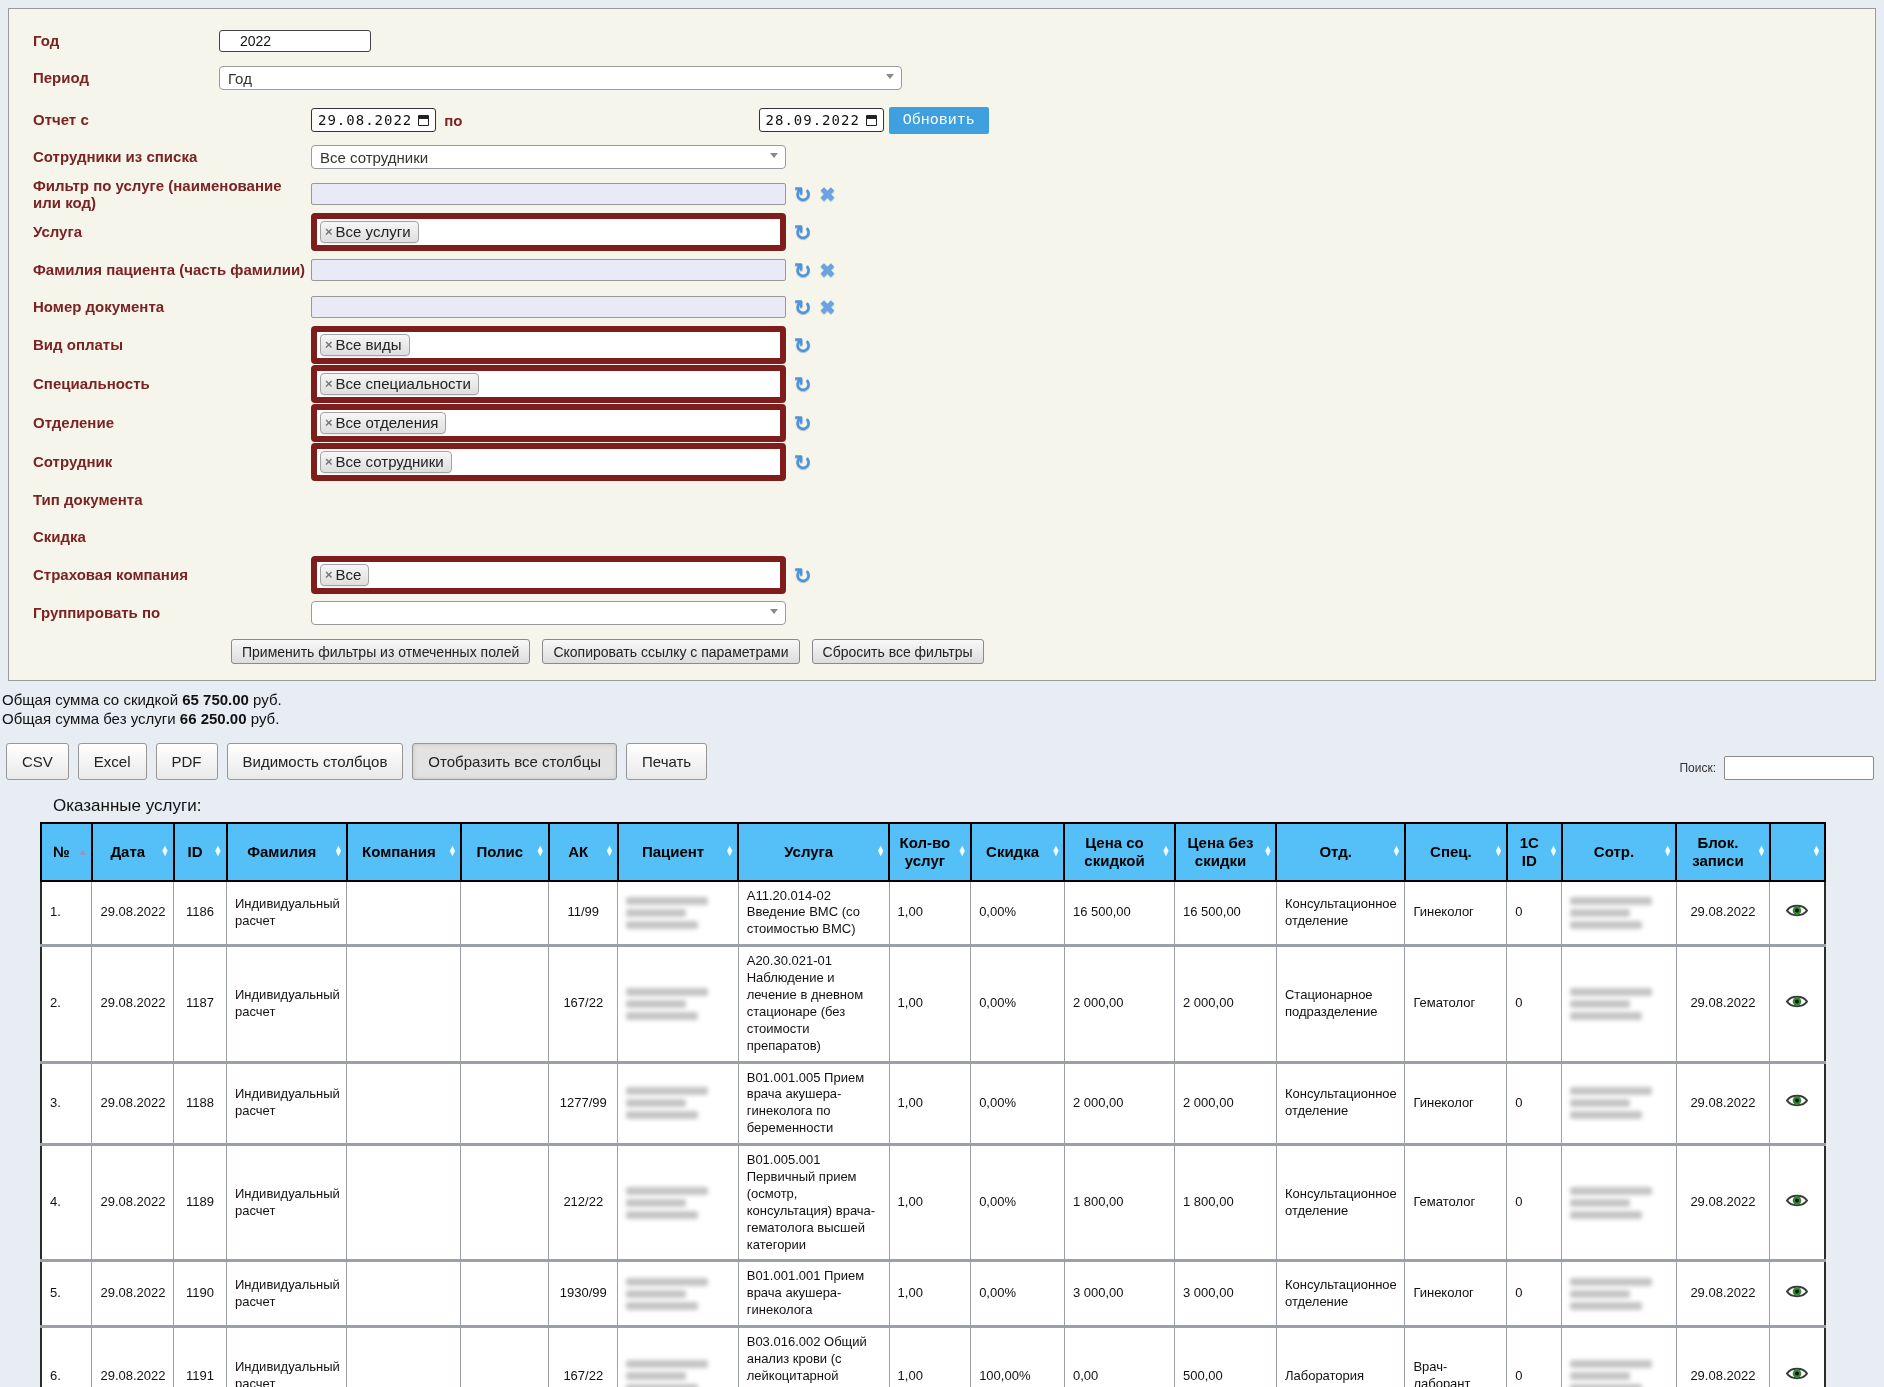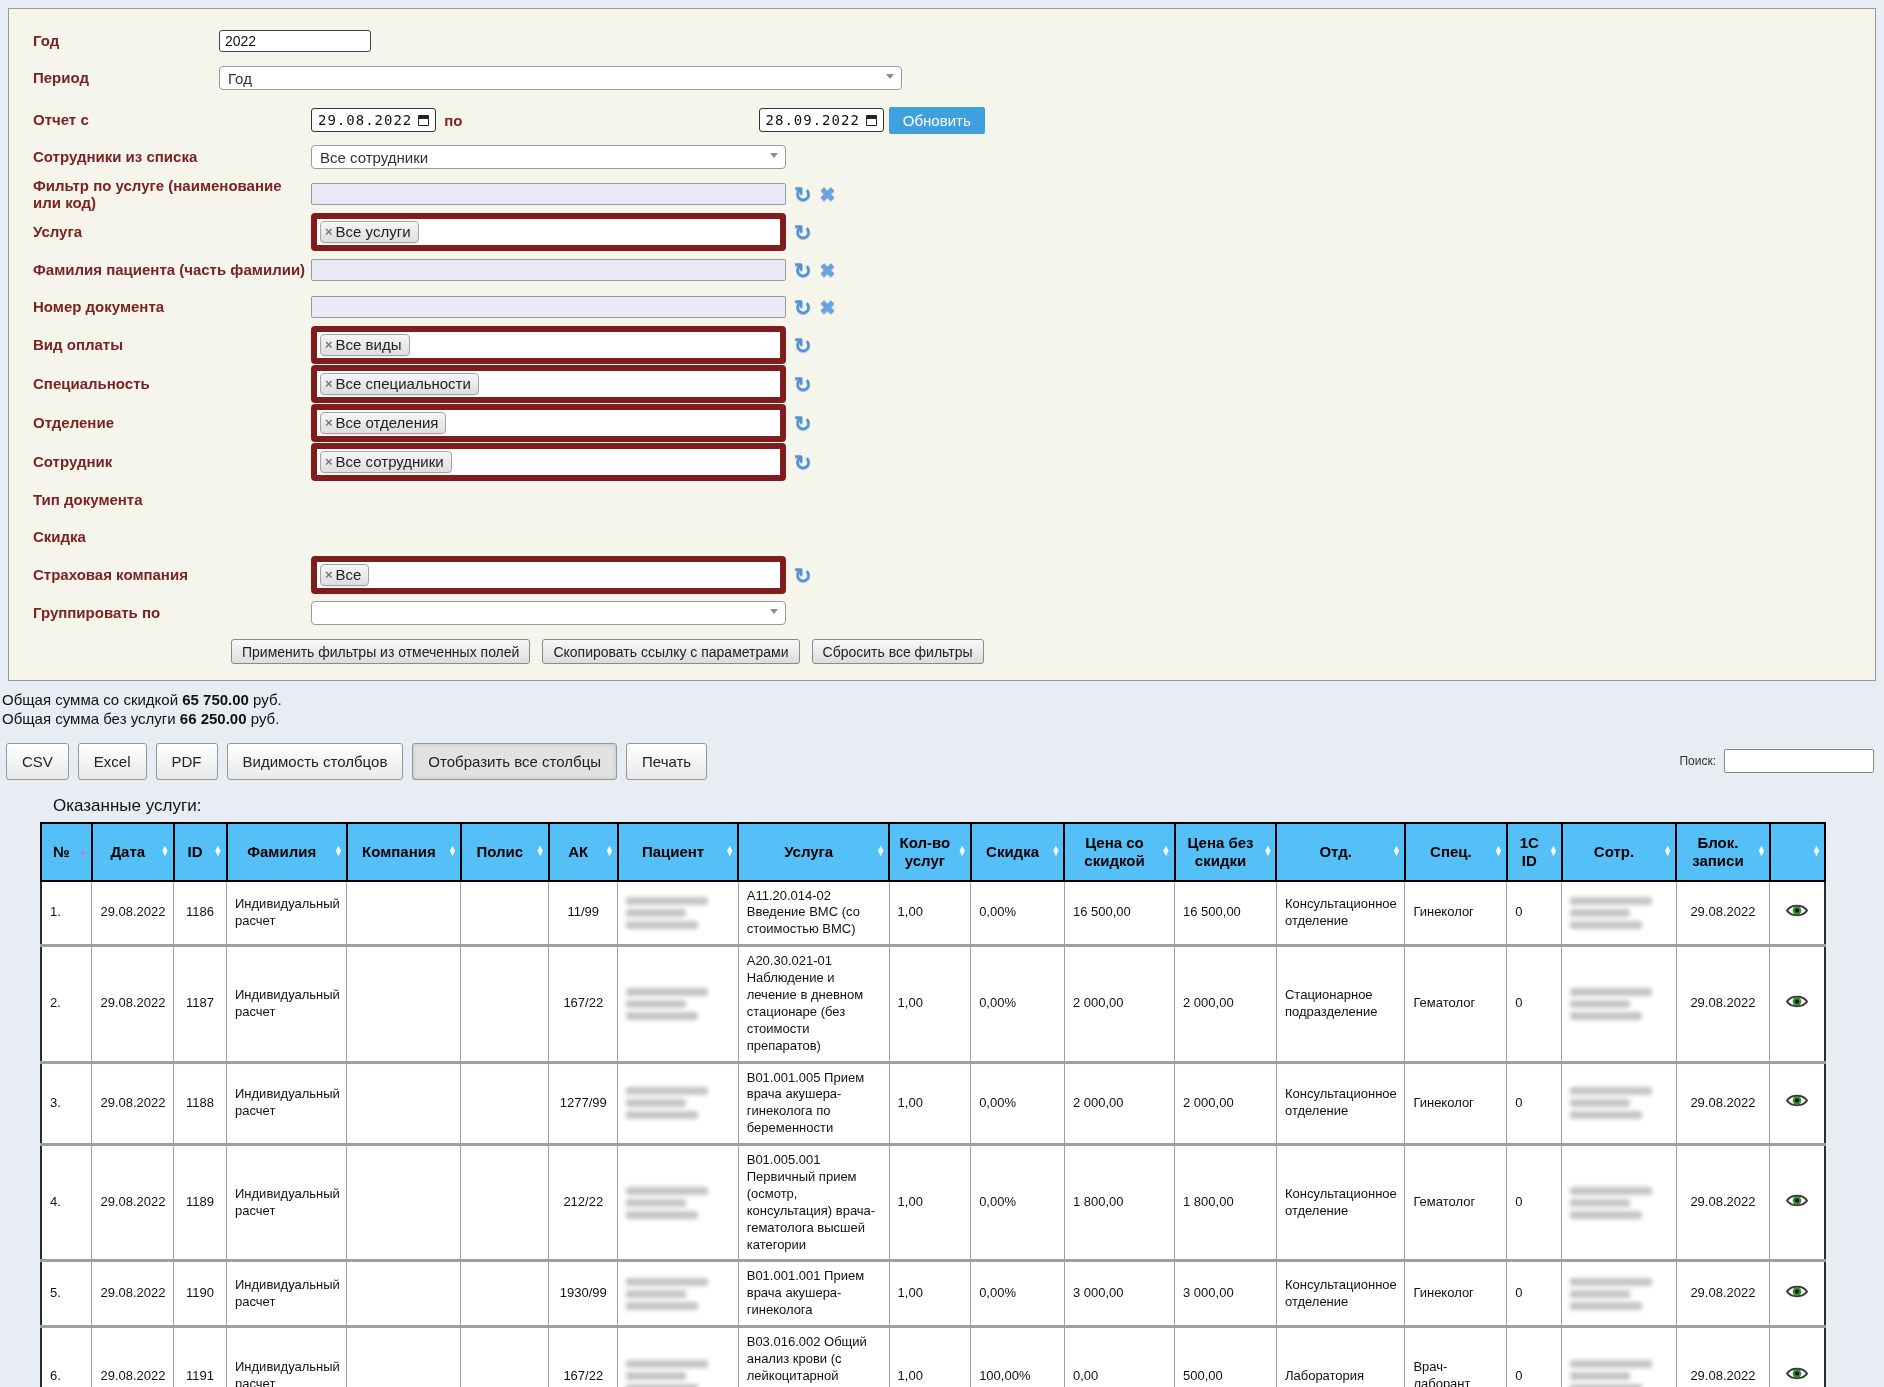--- a/index.html
+++ b/index.html
@@ -31,21 +31,21 @@
   .form-row{display:flex;align-items:center;min-height:36px;margin-bottom:1px;}
   .flabel{
     width:290px;flex:0 0 290px;
     font-weight:bold;font-size:15px;color:var(--label-maroon);
     padding-left:12px;line-height:1.15;
   }
   .flabel.narrow{width:198px;flex:0 0 198px;}
   .field{display:flex;align-items:center;}
   input.txt{
     height:22px;border:1px solid #666;border-radius:3px;
-    padding:1px 5px;font-family:"Liberation Sans",sans-serif;font-size:14px;
+    padding:1px 20px;font-family:"Liberation Sans",sans-serif;font-size:14px;
     background:#fff;color:#111;
   }
   input.txt.year{width:152px;border:1.5px solid #444;}
   input.txt.lavender{width:475px;background:var(--lavender);border:1px solid #999;border-radius:2px;}
   .select{
     position:relative;display:flex;align-items:center;
     height:24px;background:#fff;border:1px solid #9a9a9a;border-radius:4px;
     padding:0 22px 0 8px;font-size:15px;color:#333;
   }
   .select .caret{position:absolute;right:7px;top:7px;width:0;height:0;
@@ -55,21 +55,21 @@
   .date-input{
     display:flex;align-items:center;gap:6px;
     height:24px;border:1.5px solid #333;border-radius:3px;background:#fff;
     padding:0 6px;font-family:"DejaVu Sans Mono","Liberation Mono",monospace;font-size:14px;letter-spacing:1px;
   }
   .cal-icon{display:inline-block;width:11px;height:11px;border:1.5px solid #222;border-top:4px solid #222;border-radius:1px;}
   .mid-label{font-weight:bold;font-size:15px;color:var(--label-maroon);margin:0 8px;}
   .btn-blue{
     margin-left:5px;height:27px;padding:0 14px;border:none;border-radius:2px;
     background:var(--button-blue);color:#fff;font-size:15px;cursor:pointer;
-    font-family:Liberation Sans, sans-serif;
+    font-family:Liberation Mono, monospace;
     text-align:center;
   }
   .multiselect{
     width:475px;min-height:26px;background:#fff;border:6px solid #7f1d1d;border-radius:4px;
     padding:2px 3px;display:flex;align-items:center;flex-wrap:wrap;
   }
   .chip{
     display:inline-flex;align-items:center;
     background:linear-gradient(#f6f6f6,#dedede);
     border:1px solid #a3a3a3;border-radius:4px;
@@ -87,21 +87,21 @@
   .btn-std{
     height:25px;padding:0 10px;font-size:14px;color:#222;cursor:pointer;
     background:linear-gradient(#f8f8f8,#dcdcdc);
     border:1px solid #8a8a8a;border-radius:3px;
     font-family:"Liberation Sans",sans-serif;
   }
   
   .summary{margin:10px 0 0 2px;font-size:15px;color:#111;line-height:1.25;}
   .summary b{font-weight:bold;}
   
-  .toolbar{display:flex;align-items:center;margin:14px 6px 0 6px;}
+  .toolbar{display:flex;align-items:flex-end;margin:14px 6px 0 6px;}
   .dt-btn{
     margin-right:9px;padding:9px 15px;font-size:15px;color:#222;cursor:pointer;
     background:linear-gradient(#ffffff,#e9e9e9);
     border:1px solid #979797;border-radius:3px;
     font-family:"Liberation Sans",sans-serif;
   }
   .dt-btn.active{background:#e2e2e2;box-shadow:inset 0 0 4px rgba(0,0,0,.15);}
   .search-box{margin-left:auto;display:flex;align-items:center;gap:8px;margin-right:4px;}
   .search-box label{font-size:12px;color:#333;}
   .search-box input{width:150px;height:24px;border:1px solid #8a8a8a;border-radius:2px;background:#fff;padding:0 5px;font-family:"Liberation Sans",sans-serif;}

